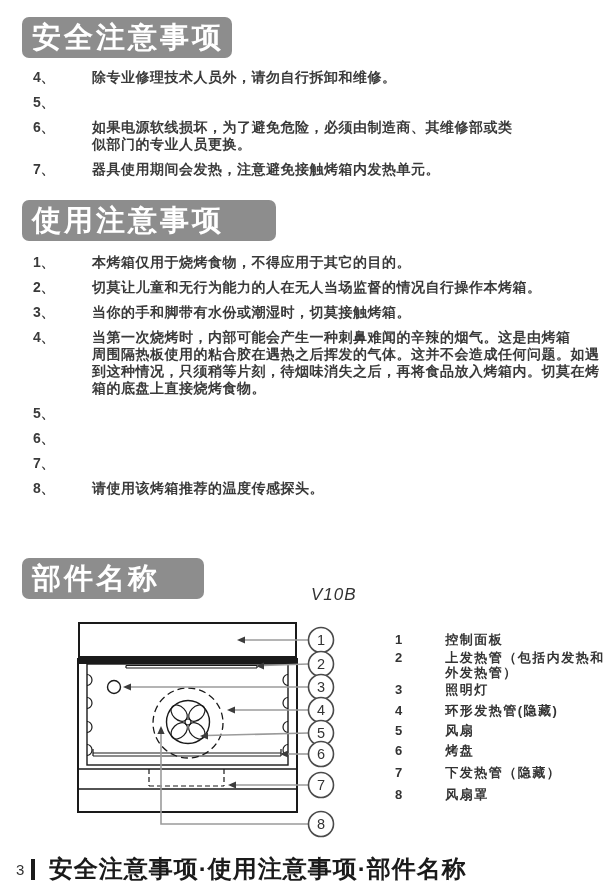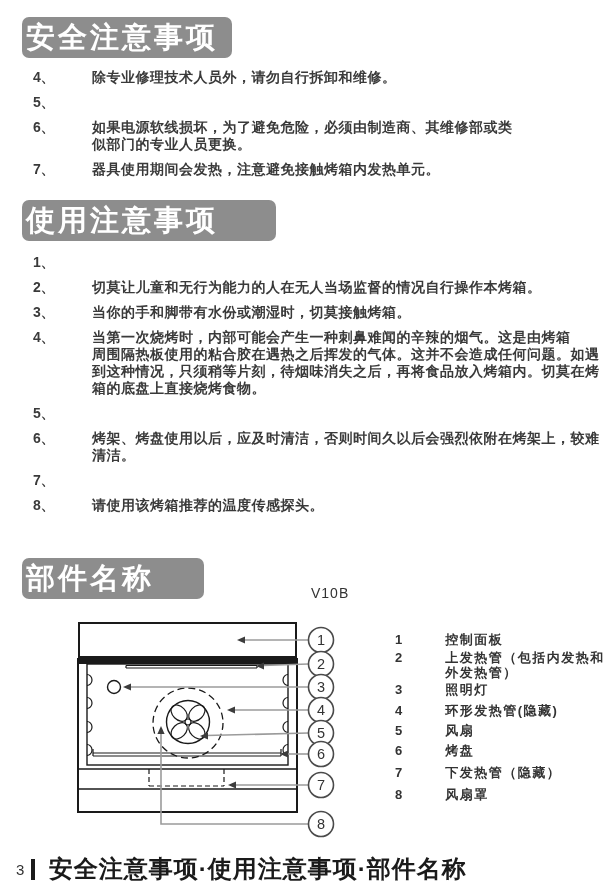--- a/index.html
+++ b/index.html
@@ -14,21 +14,21 @@
   .section-header {
     position:absolute;
     background:#8d8d8d;
     border-radius:7px;
     color:#ffffff;
     font-size:29px;
     font-weight:bold;
     letter-spacing:3px;
     display:flex;
     align-items:center;
-    padding-left:4px;
+    padding-left:10px;
     height:41px;
     overflow:hidden;
   }
   .items {
     position:absolute;
     left:33px;
     width:572px;
   }
   .item {
     display:flex;
@@ -37,23 +37,24 @@
     letter-spacing:0.5px;
     font-weight:bold;
     color:#3a3a3a;
     margin-bottom:8px;
   }
   .item .num { flex:0 0 23px; letter-spacing:0; }
   .lines { white-space:pre-line;margin-left:36px; }
   .model-label {
     position:absolute;
     left:311px; top:585px;
-    font-size:14px;
+    font-size:17px;
     letter-spacing:1px;
     color:#333333;
+    font-style:italic;
   }
   .diagram {
     position:absolute;
     left:60px; top:618px;
   }
   .part-row {
     position:absolute;
     left:395px;
     display:flex;
     font-size:13px;
@@ -107,20 +108,21 @@
     <span class="num">7、</span>
     <span class="lines">器具使用期间会发热，注意避免接触烤箱内发热单元。</span>
   </div>
 </div>
 
 <div class="section-header" style="left:22px; top:200px; width:254px;">使用注意事项</div>
 
 <div class="items" style="top:254px;">
   <div class="item">
     <span class="num">1、</span>
+    <span class="lines">本烤箱仅用于烧烤食物，不得应用于其它的目的。</span>
   </div>
   <div class="item">
     <span class="num">2、</span>
     <span class="lines">切莫让儿童和无行为能力的人在无人当场监督的情况自行操作本烤箱。</span>
   </div>
   <div class="item">
     <span class="num">3、</span>
     <span class="lines">当你的手和脚带有水份或潮湿时，切莫接触烤箱。</span>
   </div>
   <div class="item">
@@ -128,22 +130,20 @@
     <span class="lines">当第一次烧烤时，内部可能会产生一种刺鼻难闻的辛辣的烟气。这是由烤箱
 周围隔热板使用的粘合胶在遇热之后挥发的气体。这并不会造成任何问题。如遇
 到这种情况，只须稍等片刻，待烟味消失之后，再将食品放入烤箱内。切莫在烤
 箱的底盘上直接烧烤食物。</span>
   </div>
   <div class="item">
     <span class="num">5、</span>
   </div>
   <div class="item">
     <span class="num">6、</span>
-    <span class="lines">烤架、烤盘使用以后，应及时清洁，否则时间久以后会强烈依附在烤架上，较难
-清洁。</span>
   </div>
   <div class="item">
     <span class="num">7、</span>
   </div>
   <div class="item">
     <span class="num">8、</span>
     <span class="lines">请使用该烤箱推荐的温度传感探头。</span>
   </div>
 </div>
 

